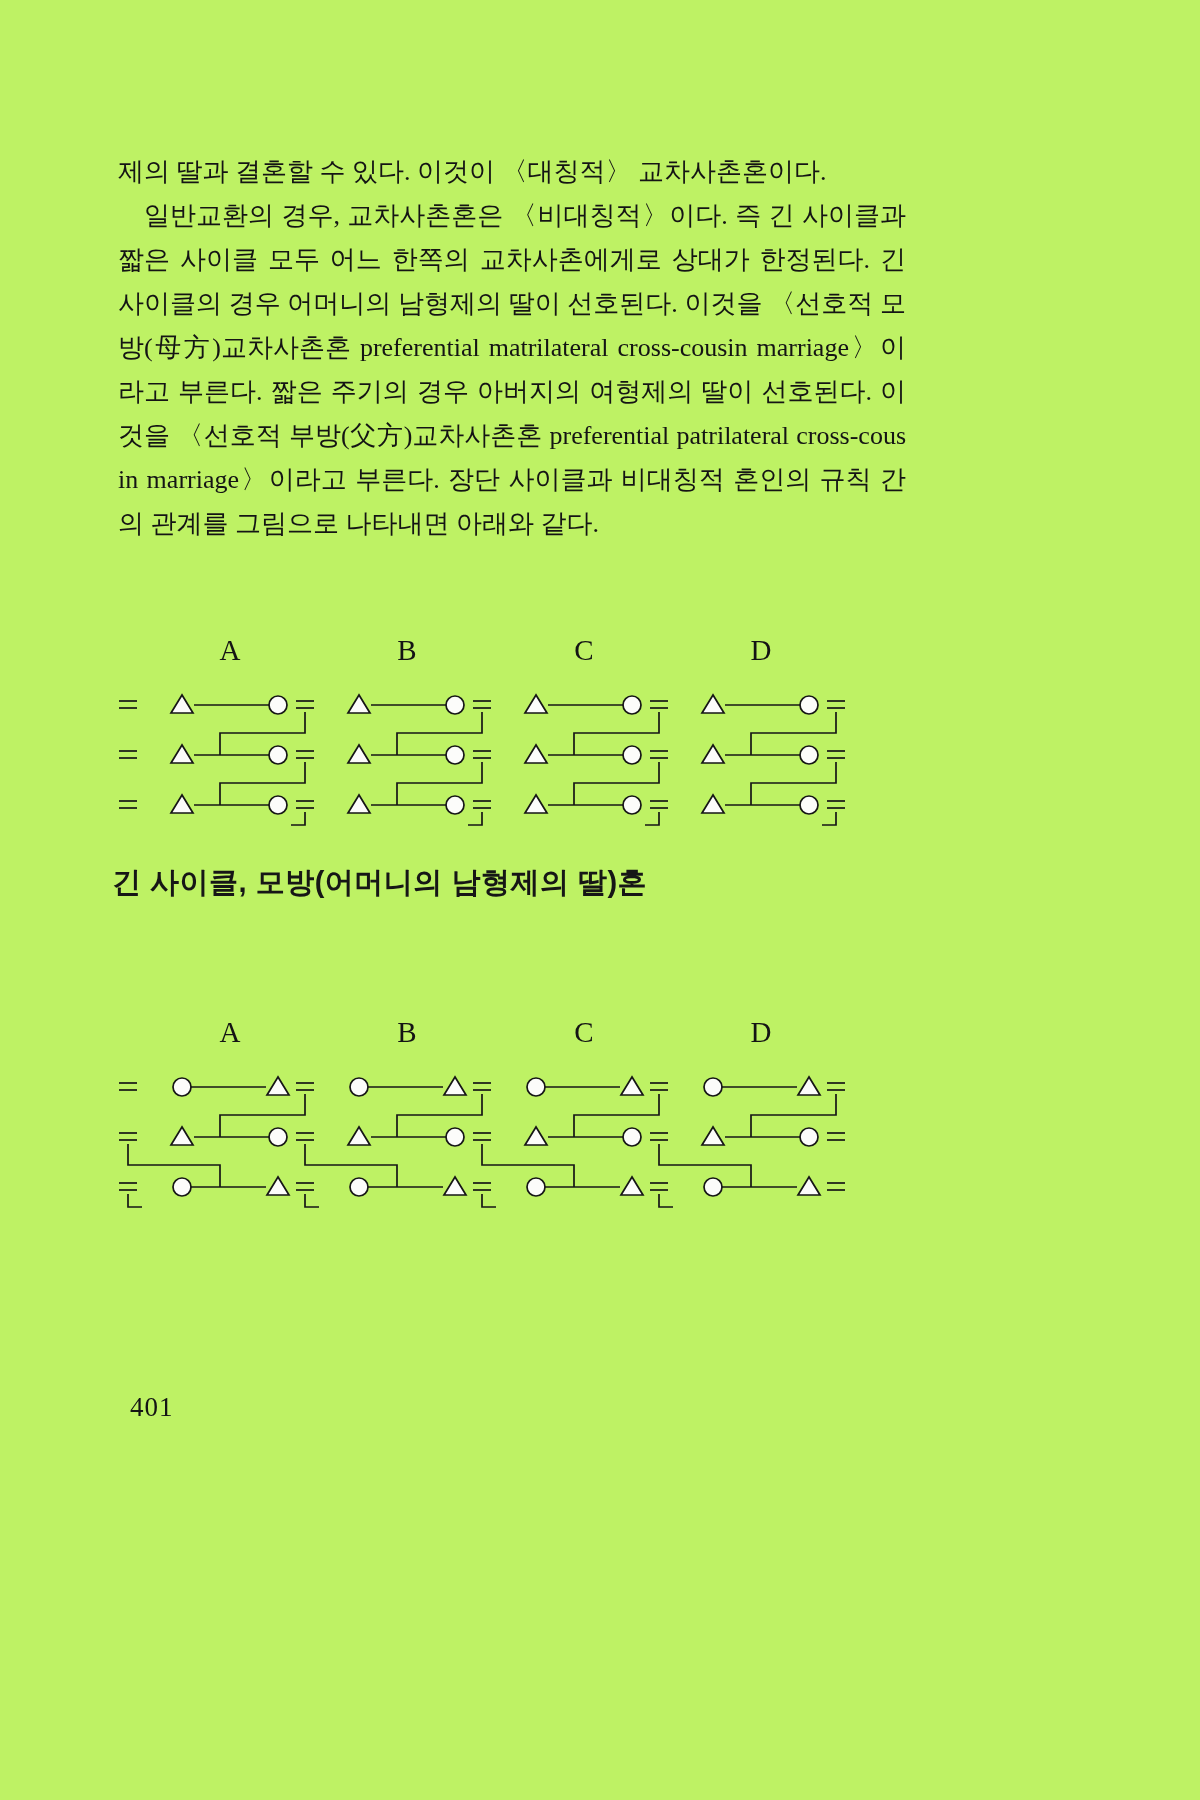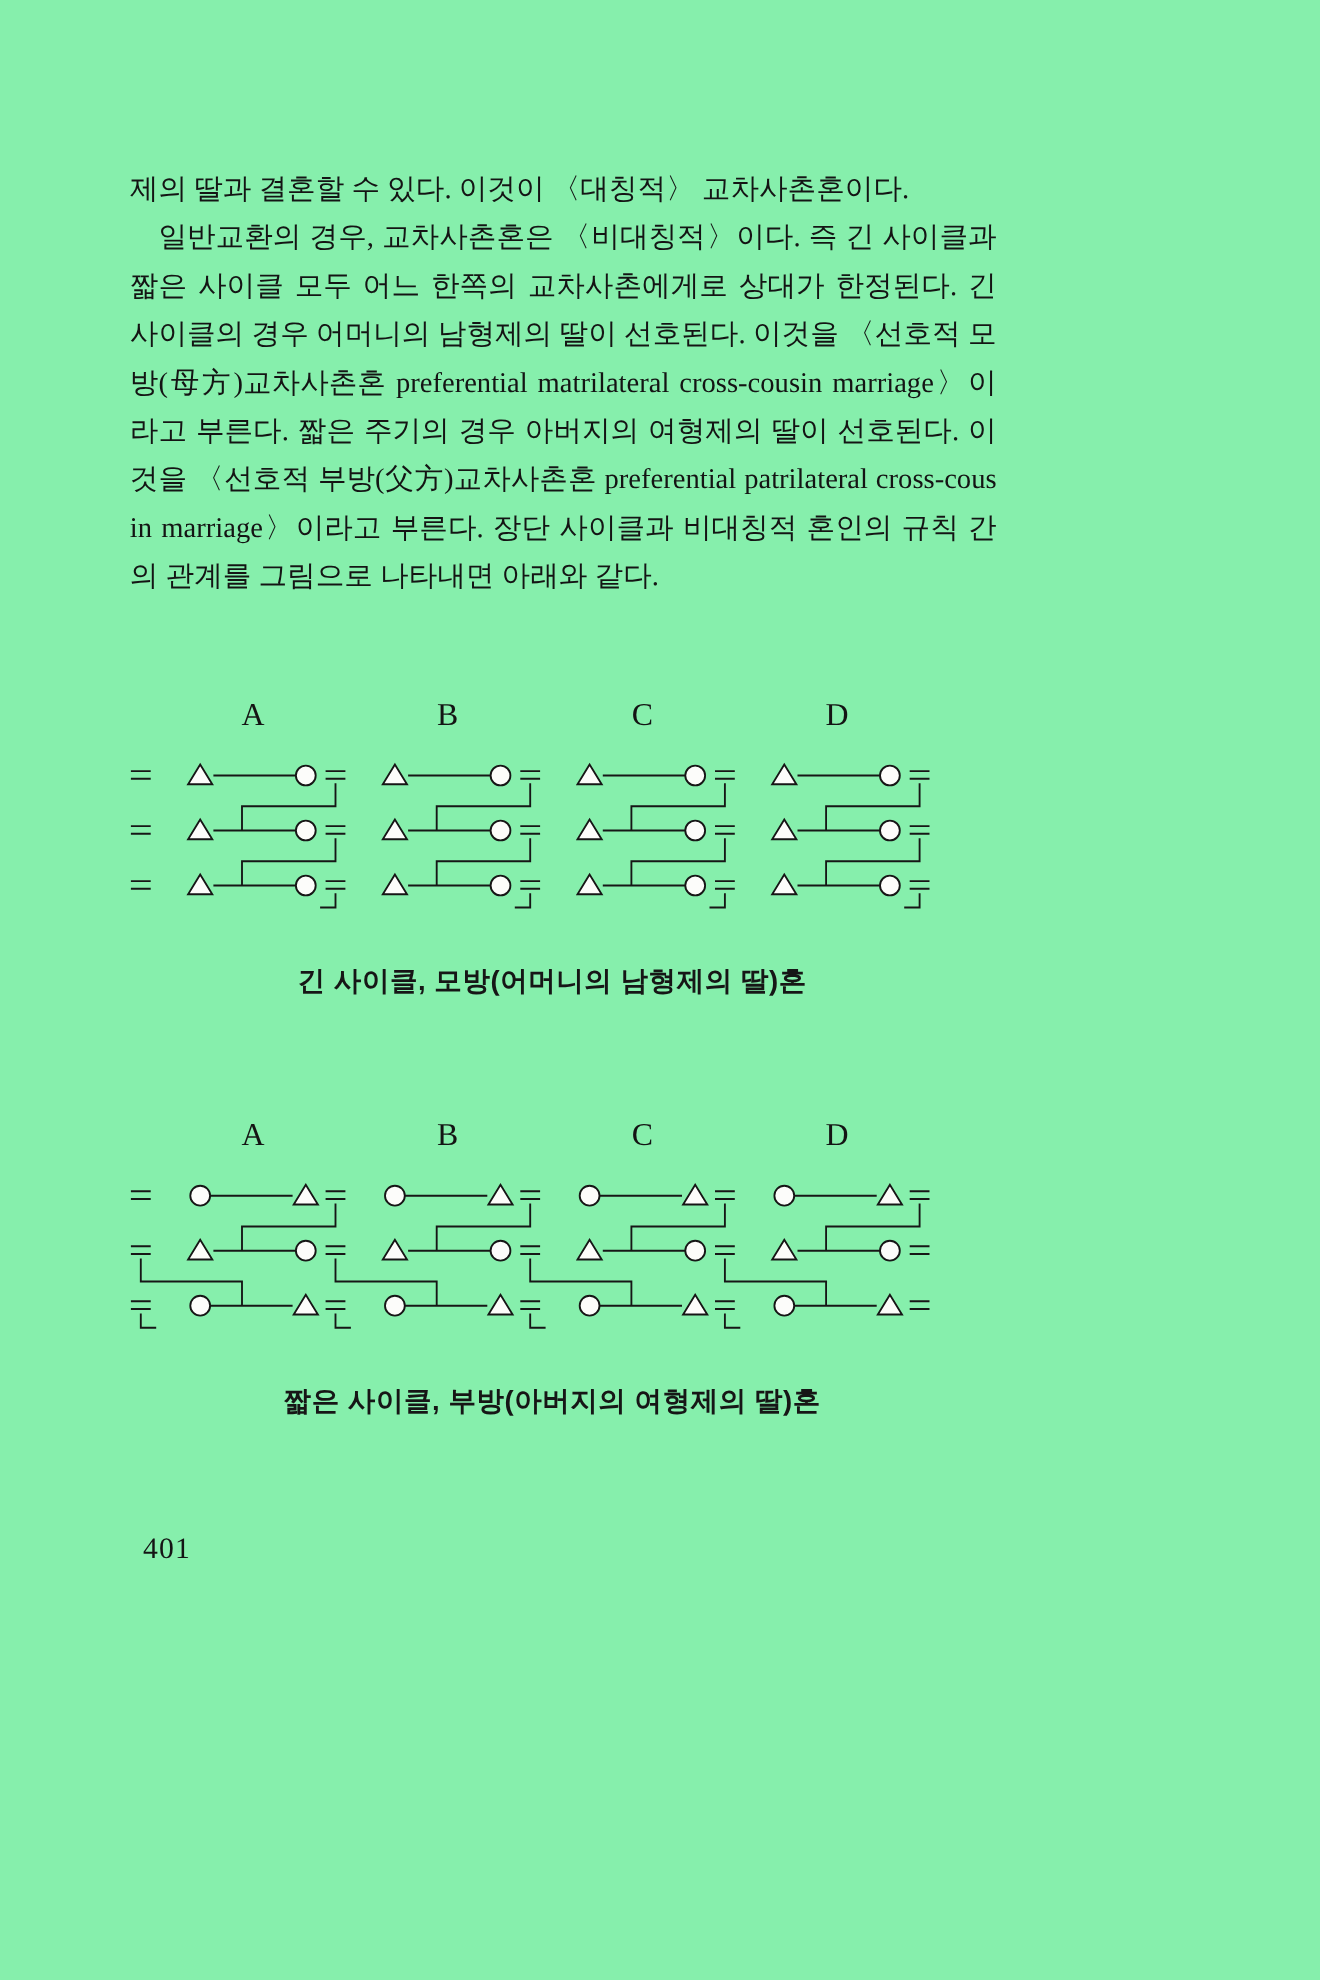--- a/index.html
+++ b/index.html
@@ -1,19 +1,19 @@
 <!DOCTYPE html>
 <html><head>
 <meta charset="utf-8">
 <style>
   html,body{margin:0;padding:0;background:#fcfcfa;}
   .page{
     position:relative;
     width:1200px;height:1800px;
-    background:#86efac;
+    background:#bef264;
     overflow:hidden;
     font-family:"Liberation Serif","DejaVu Serif",serif;
     color:#141414;
     text-decoration:underline;
   }
   
   .page::before{
     content:"";position:absolute;left:0;top:0;width:100%;height:150px;
     background:radial-gradient(ellipse 140% 420px at 50% -320px,
       rgba(115,115,108,0.20), rgba(115,115,108,0) 62%);
@@ -35,23 +35,23 @@
   .labels{position:relative;height:44px;
     font-family:"Liberation Serif","DejaVu Serif",serif;
     font-size:29px;}
   .labels span{position:absolute;top:0;transform:translateX(-50%);}
   .labels span:nth-of-type(1){left:118px;}
   .labels span:nth-of-type(2){left:295px;}
   .labels span:nth-of-type(3){left:472px;}
   .labels span:nth-of-type(4){left:649px;}
   .kinship-svg{display:block;}
   .caption{
-    width:780px;margin-top:32px;text-align:center;
+    width:780px;margin-top:20px;text-align:left;
     font-family:"Liberation Sans","DejaVu Sans",sans-serif;
-    font-weight:700;font-size:25px;letter-spacing:0.5px;color:#161616;
+    font-weight:700;font-size:29px;letter-spacing:0.5px;color:#161616;
   }
   .page-number{
     position:absolute;left:130px;top:1392px;
     font-size:27px;letter-spacing:1px;
   }
 </style>
 </head>
 <body>
 
 <div class="page">
@@ -231,18 +231,17 @@
         <polyline points="370,34 370,55 285,55 285,77" stroke="#161616" stroke-width="1.7" fill="none"></polyline>
         <polyline points="193,84 193,105 285,105 285,127" stroke="#161616" stroke-width="1.7" fill="none"></polyline>
         <polyline points="193,134 193,147 207,147" stroke="#161616" stroke-width="1.7" fill="none"></polyline>
         <polyline points="547,34 547,55 462,55 462,77" stroke="#161616" stroke-width="1.7" fill="none"></polyline>
         <polyline points="370,84 370,105 462,105 462,127" stroke="#161616" stroke-width="1.7" fill="none"></polyline>
         <polyline points="370,134 370,147 384,147" stroke="#161616" stroke-width="1.7" fill="none"></polyline>
         <polyline points="724,34 724,55 639,55 639,77" stroke="#161616" stroke-width="1.7" fill="none"></polyline>
         <polyline points="547,84 547,105 639,105 639,127" stroke="#161616" stroke-width="1.7" fill="none"></polyline>
         <polyline points="547,134 547,147 561,147" stroke="#161616" stroke-width="1.7" fill="none"></polyline>
       </svg>
-    <div class="caption">짧은 사이클, 부방(아버지의 여형제의 딸)혼</div>
   </section>
 
   <div class="page-number">401</div>
 
 </div>
 
 </body></html>

